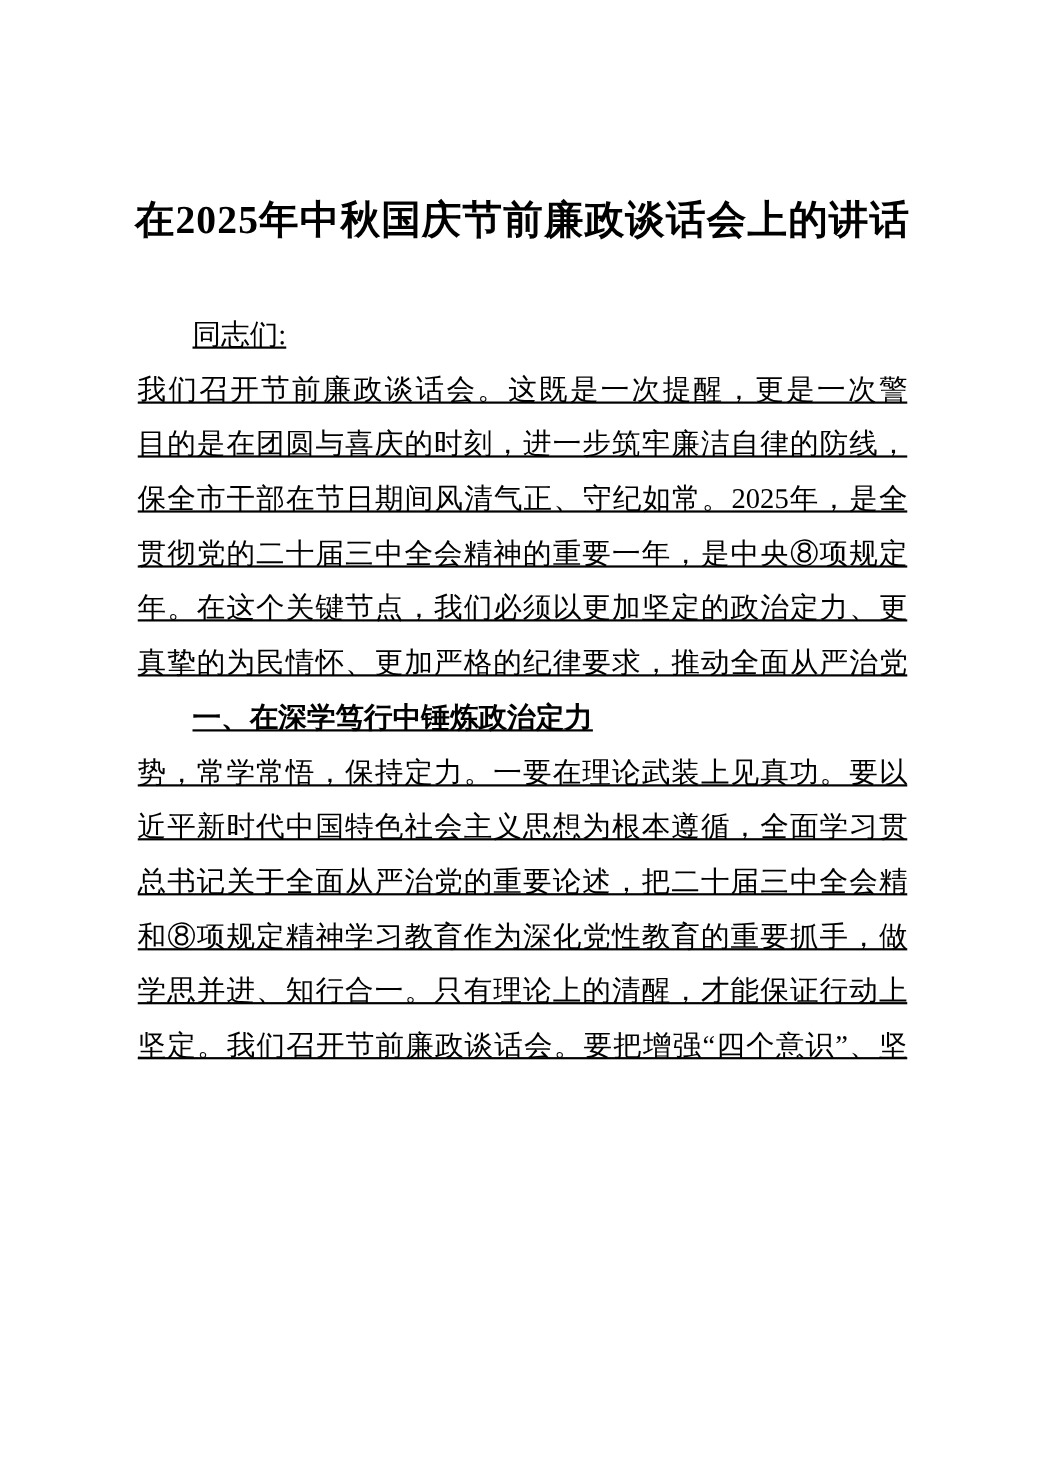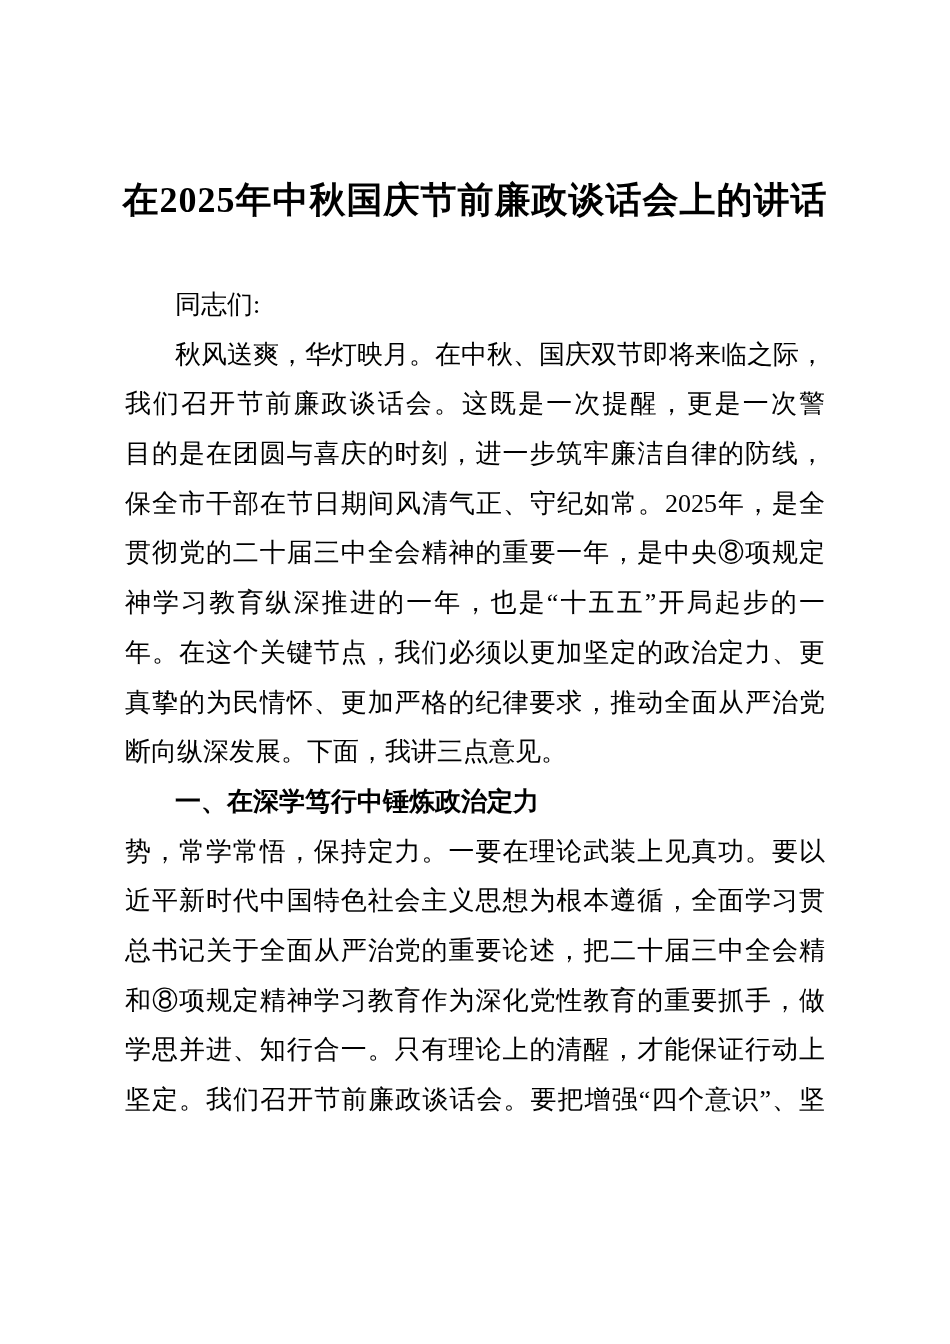--- a/index.html
+++ b/index.html
@@ -26,20 +26,21 @@
     line-height: 40px;
     letter-spacing: 1px;
     white-space: nowrap;
   }
   .doc-body {
     width: 700px;
     margin: 60px auto 0 auto;
     font-family: "Liberation Serif", "DejaVu Serif", serif;
     font-size: 26px;
     color: #000000;
+    text-decoration: underline;
   }
   .line {
     height: 49.7px;
     line-height: 49.7px;
     overflow: hidden;
   }
   
   .just {
     text-align: justify;
     text-align-last: justify;
@@ -57,29 +58,26 @@
 <body>
 
 <div class="page">
 
   <h1 class="doc-title">在2025年中秋国庆节前廉政谈话会上的讲话</h1>
 
   <div class="doc-body">
 
     <div class="line indent">同志们:</div>
 
-    <div class="line indent just">秋风送爽，华灯映月。在中秋、国庆双节即将来临之际，</div>
     <div class="line just">我们召开节前廉政谈话会。这既是一次提醒，更是一次警示，</div>
     <div class="line just">目的是在团圆与喜庆的时刻，进一步筑牢廉洁自律的防线，确</div>
     <div class="line just">保全市干部在节日期间风清气正、守纪如常。2025年，是全面</div>
     <div class="line just">贯彻党的二十届三中全会精神的重要一年，是中央⑧项规定精</div>
-    <div class="line just">神学习教育纵深推进的一年，也是“十五五”开局起步的一</div>
     <div class="line just">年。在这个关键节点，我们必须以更加坚定的政治定力、更加</div>
     <div class="line just">真挚的为民情怀、更加严格的纪律要求，推动全面从严治党不</div>
-    <div class="line">断向纵深发展。下面，我讲三点意见。</div>
 
     <div class="line indent heading">一、在深学笃行中锤炼政治定力</div>
 
     <div class="line just">势，常学常悟，保持定力。一要在理论武装上见真功。要以习</div>
     <div class="line just">近平新时代中国特色社会主义思想为根本遵循，全面学习贯彻</div>
     <div class="line just">总书记关于全面从严治党的重要论述，把二十届三中全会精神</div>
     <div class="line just">和⑧项规定精神学习教育作为深化党性教育的重要抓手，做到</div>
     <div class="line just">学思并进、知行合一。只有理论上的清醒，才能保证行动上的</div>
     <div class="line just">坚定。我们召开节前廉政谈话会。要把增强“四个意识”、坚</div>
 

